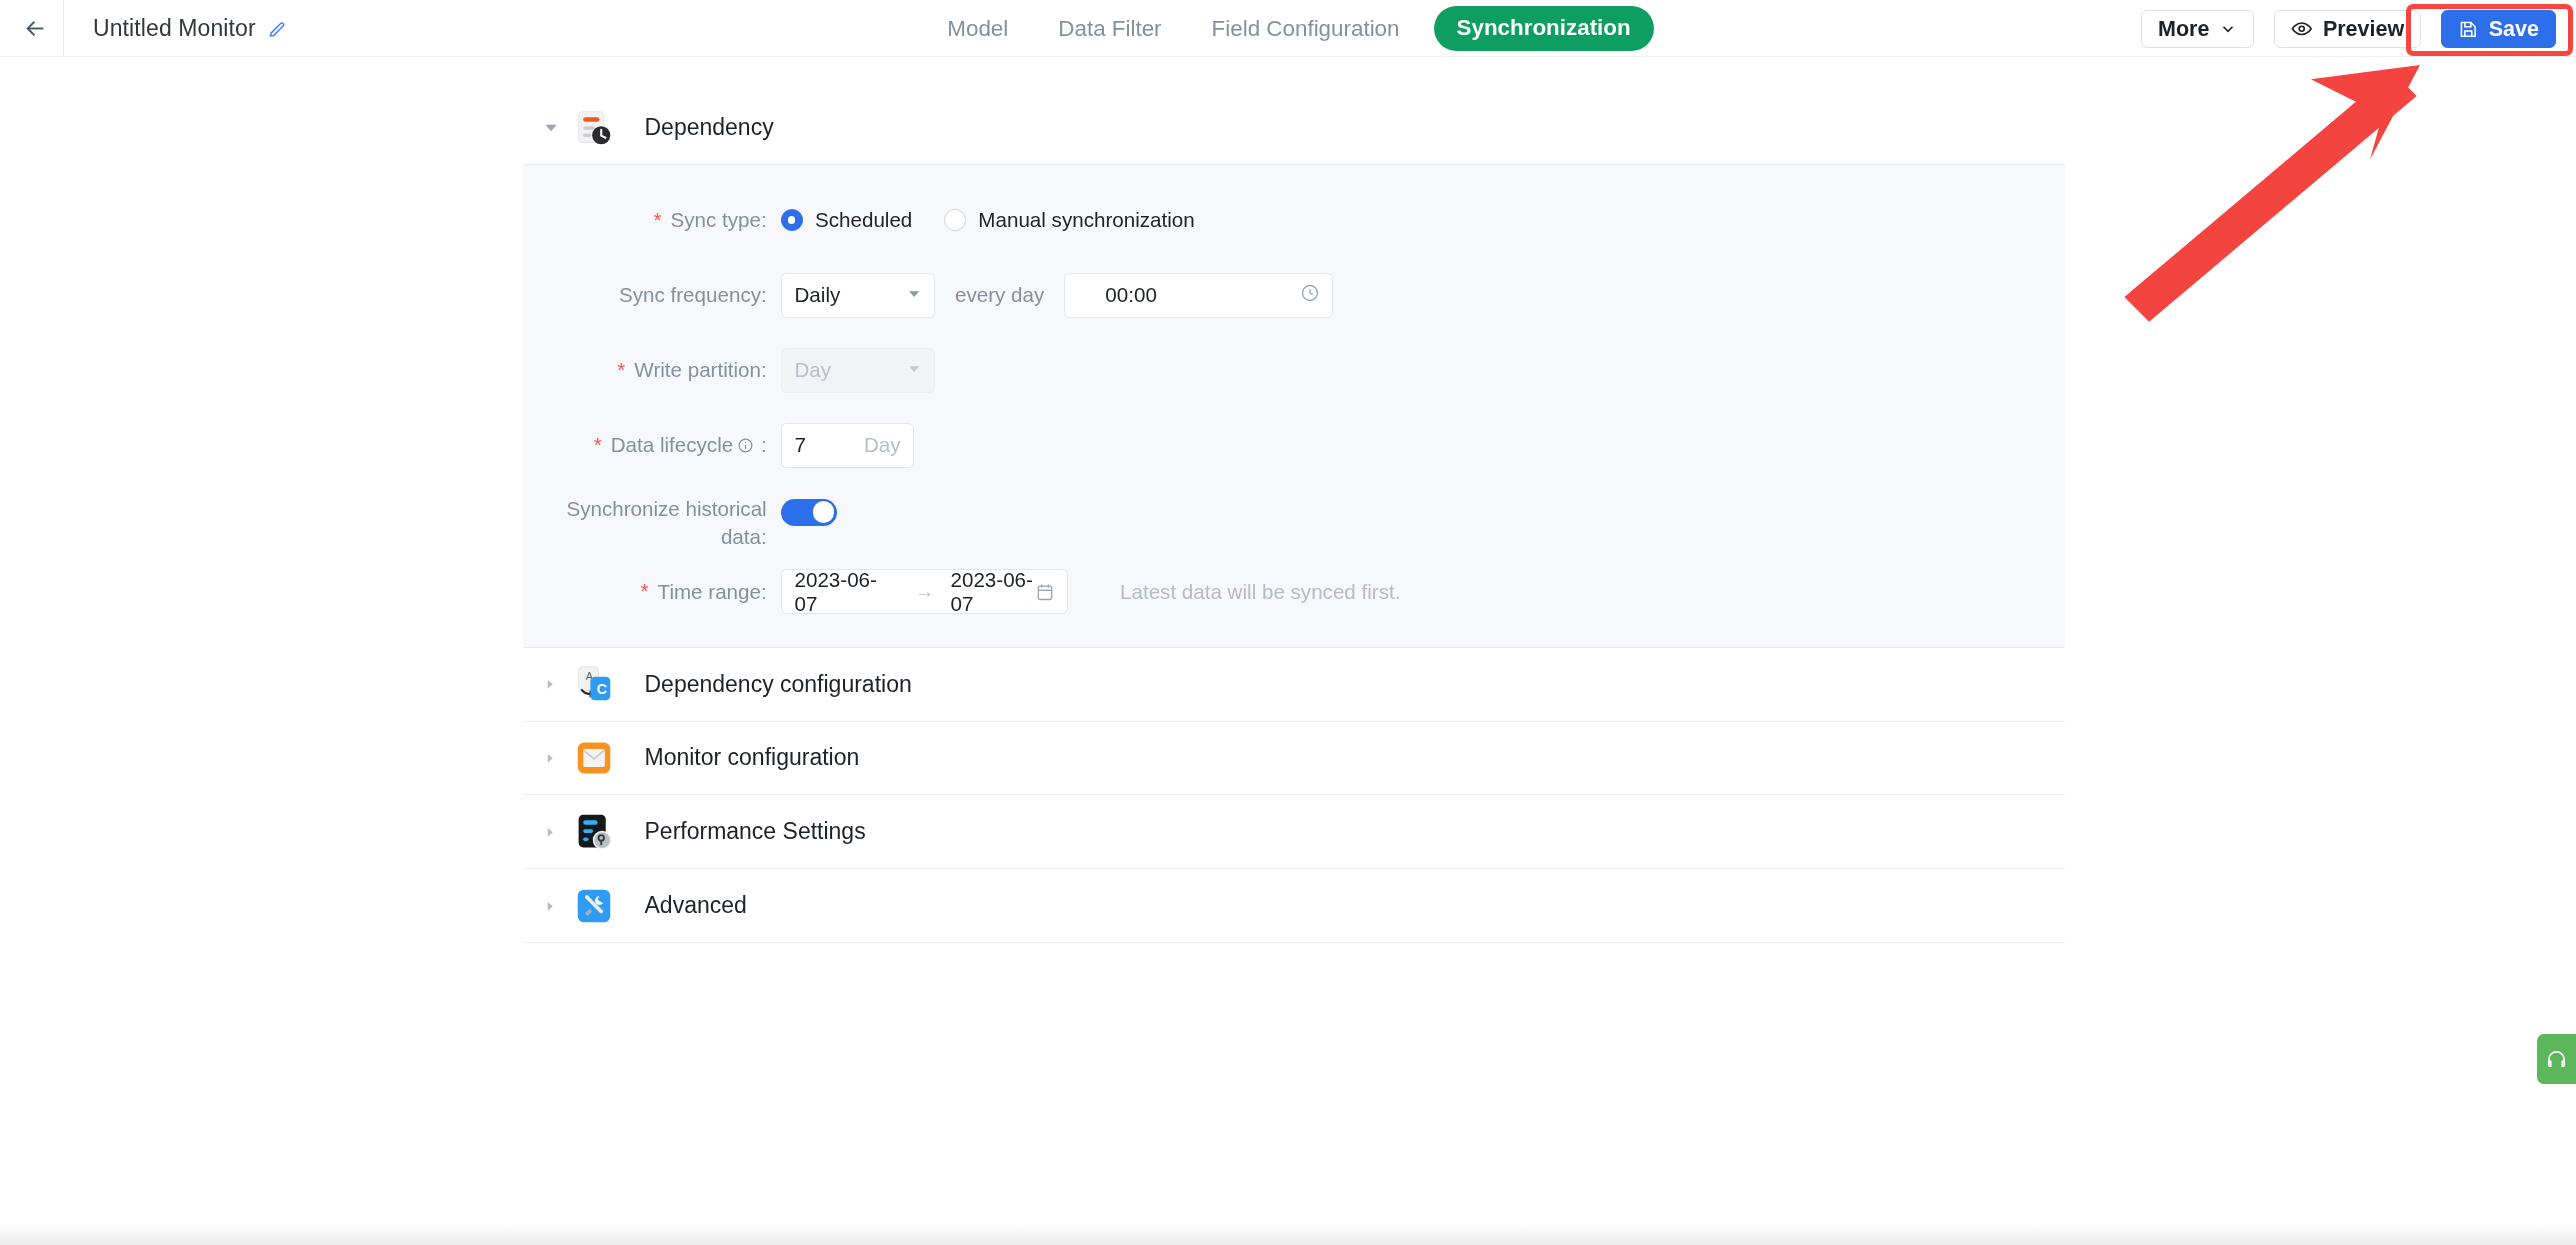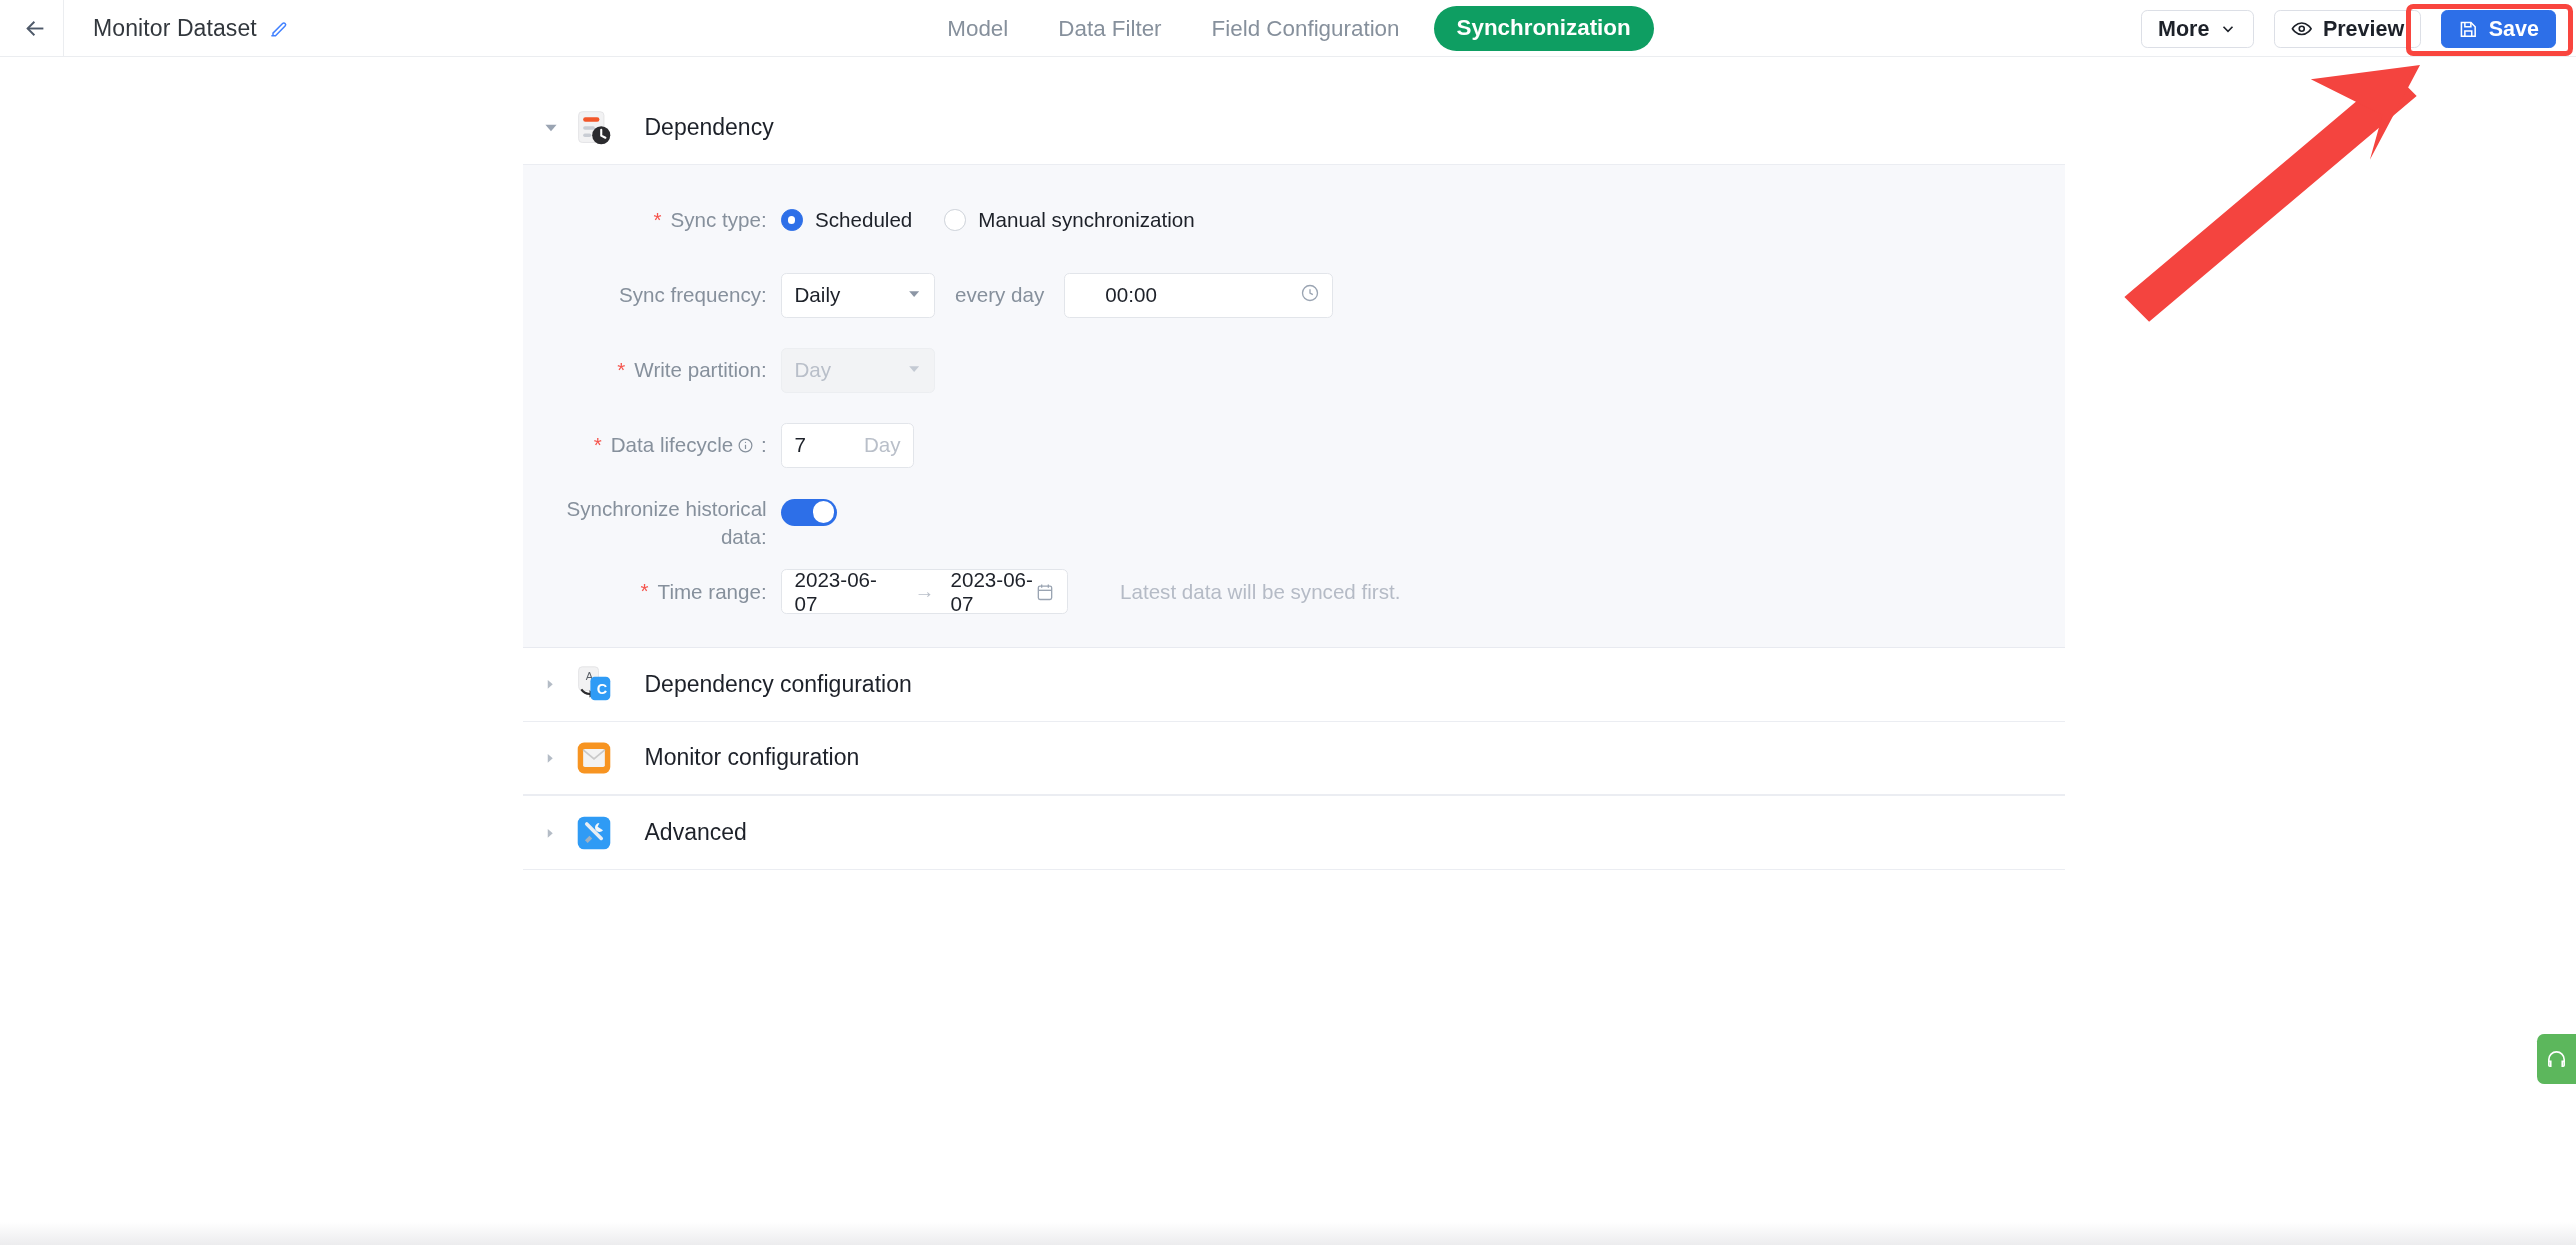--- a/index.html
+++ b/index.html
@@ -355,21 +355,21 @@
 
     <div class="back-btn">
       <svg width="27" height="27" viewBox="0 0 24 24" fill="none" stroke="#4e5969" stroke-width="1.7">
         <path d="M19 12H5"></path>
           <path d="M11 18l-6-6 6-6"></path>
       </svg>
     </div>
     <div class="vsep"></div>
 
     <div class="doc-title-wrap">
-      <span class="doc-title">Monitor Dataset</span>
+      <span class="doc-title">Untitled Monitor</span>
       <span class="edit-icon">
         <svg width="20" height="20" viewBox="0 0 24 24" fill="none" stroke="#4080ff" stroke-width="1.8">
           <path d="M4 20h5L20.5 8.5a2.1 2.1 0 0 0-3-3L6 17v3z"></path>
         </svg>
       </span>
     </div>
 
     <div class="tabs">
       <div class="tab">Model</div>
       <div class="tab">Data Filter</div>
@@ -571,20 +571,39 @@
           <svg width="38" height="38" viewBox="0 0 42 42">
             <rect x="3" y="4" width="36" height="34" rx="7" fill="#f79421"></rect>
             <rect x="9" y="11" width="24" height="20" rx="2" fill="#f3f3f3"></rect>
             <path d="M9 12l12 10 12-10" stroke="#c9c9c9" stroke-width="2" fill="none"></path>
           </svg>
         </span>
         <span class="sec-title">Monitor configuration</span>
       </div>
       <div class="divider"></div>
 
+      <div class="sec-head">
+        <span class="caret">
+          <svg width="12.5" height="12.5" viewBox="0 0 20 20">
+              <path d="M6 3l8 7-8 7z" fill="#b4bcc6"></path>
+            </svg>
+        </span>
+        <span class="sec-icon">
+          <svg width="38" height="38" viewBox="0 0 42 42">
+            <rect x="4" y="2" width="30" height="36" rx="5" fill="#18181b"></rect>
+            <rect x="9" y="8" width="16" height="5" rx="2.5" fill="#2bb3f2"></rect>
+            <rect x="9" y="18" width="11" height="4" rx="2" fill="#2bb3f2"></rect>
+            <rect x="9" y="27" width="6" height="4" rx="2" fill="#2bb3f2"></rect>
+            <circle cx="30" cy="30" r="9.5" fill="#b9bec6" stroke="#f4f4f5" stroke-width="1.6"></circle>
+            <circle cx="29" cy="27.5" r="3" fill="none" stroke="#34363a" stroke-width="2"></circle>
+            <path d="M29 30.5v5" stroke="#34363a" stroke-width="2"></path>
+          </svg>
+        </span>
+        <span class="sec-title">Performance Settings</span>
+      </div>
       <div class="divider"></div>
 
       <div class="sec-head">
         <span class="caret">
           <svg width="12.5" height="12.5" viewBox="0 0 20 20">
               <path d="M6 3l8 7-8 7z" fill="#b4bcc6"></path>
             </svg>
         </span>
         <span class="sec-icon">
           <svg width="38" height="38" viewBox="0 0 42 42">

